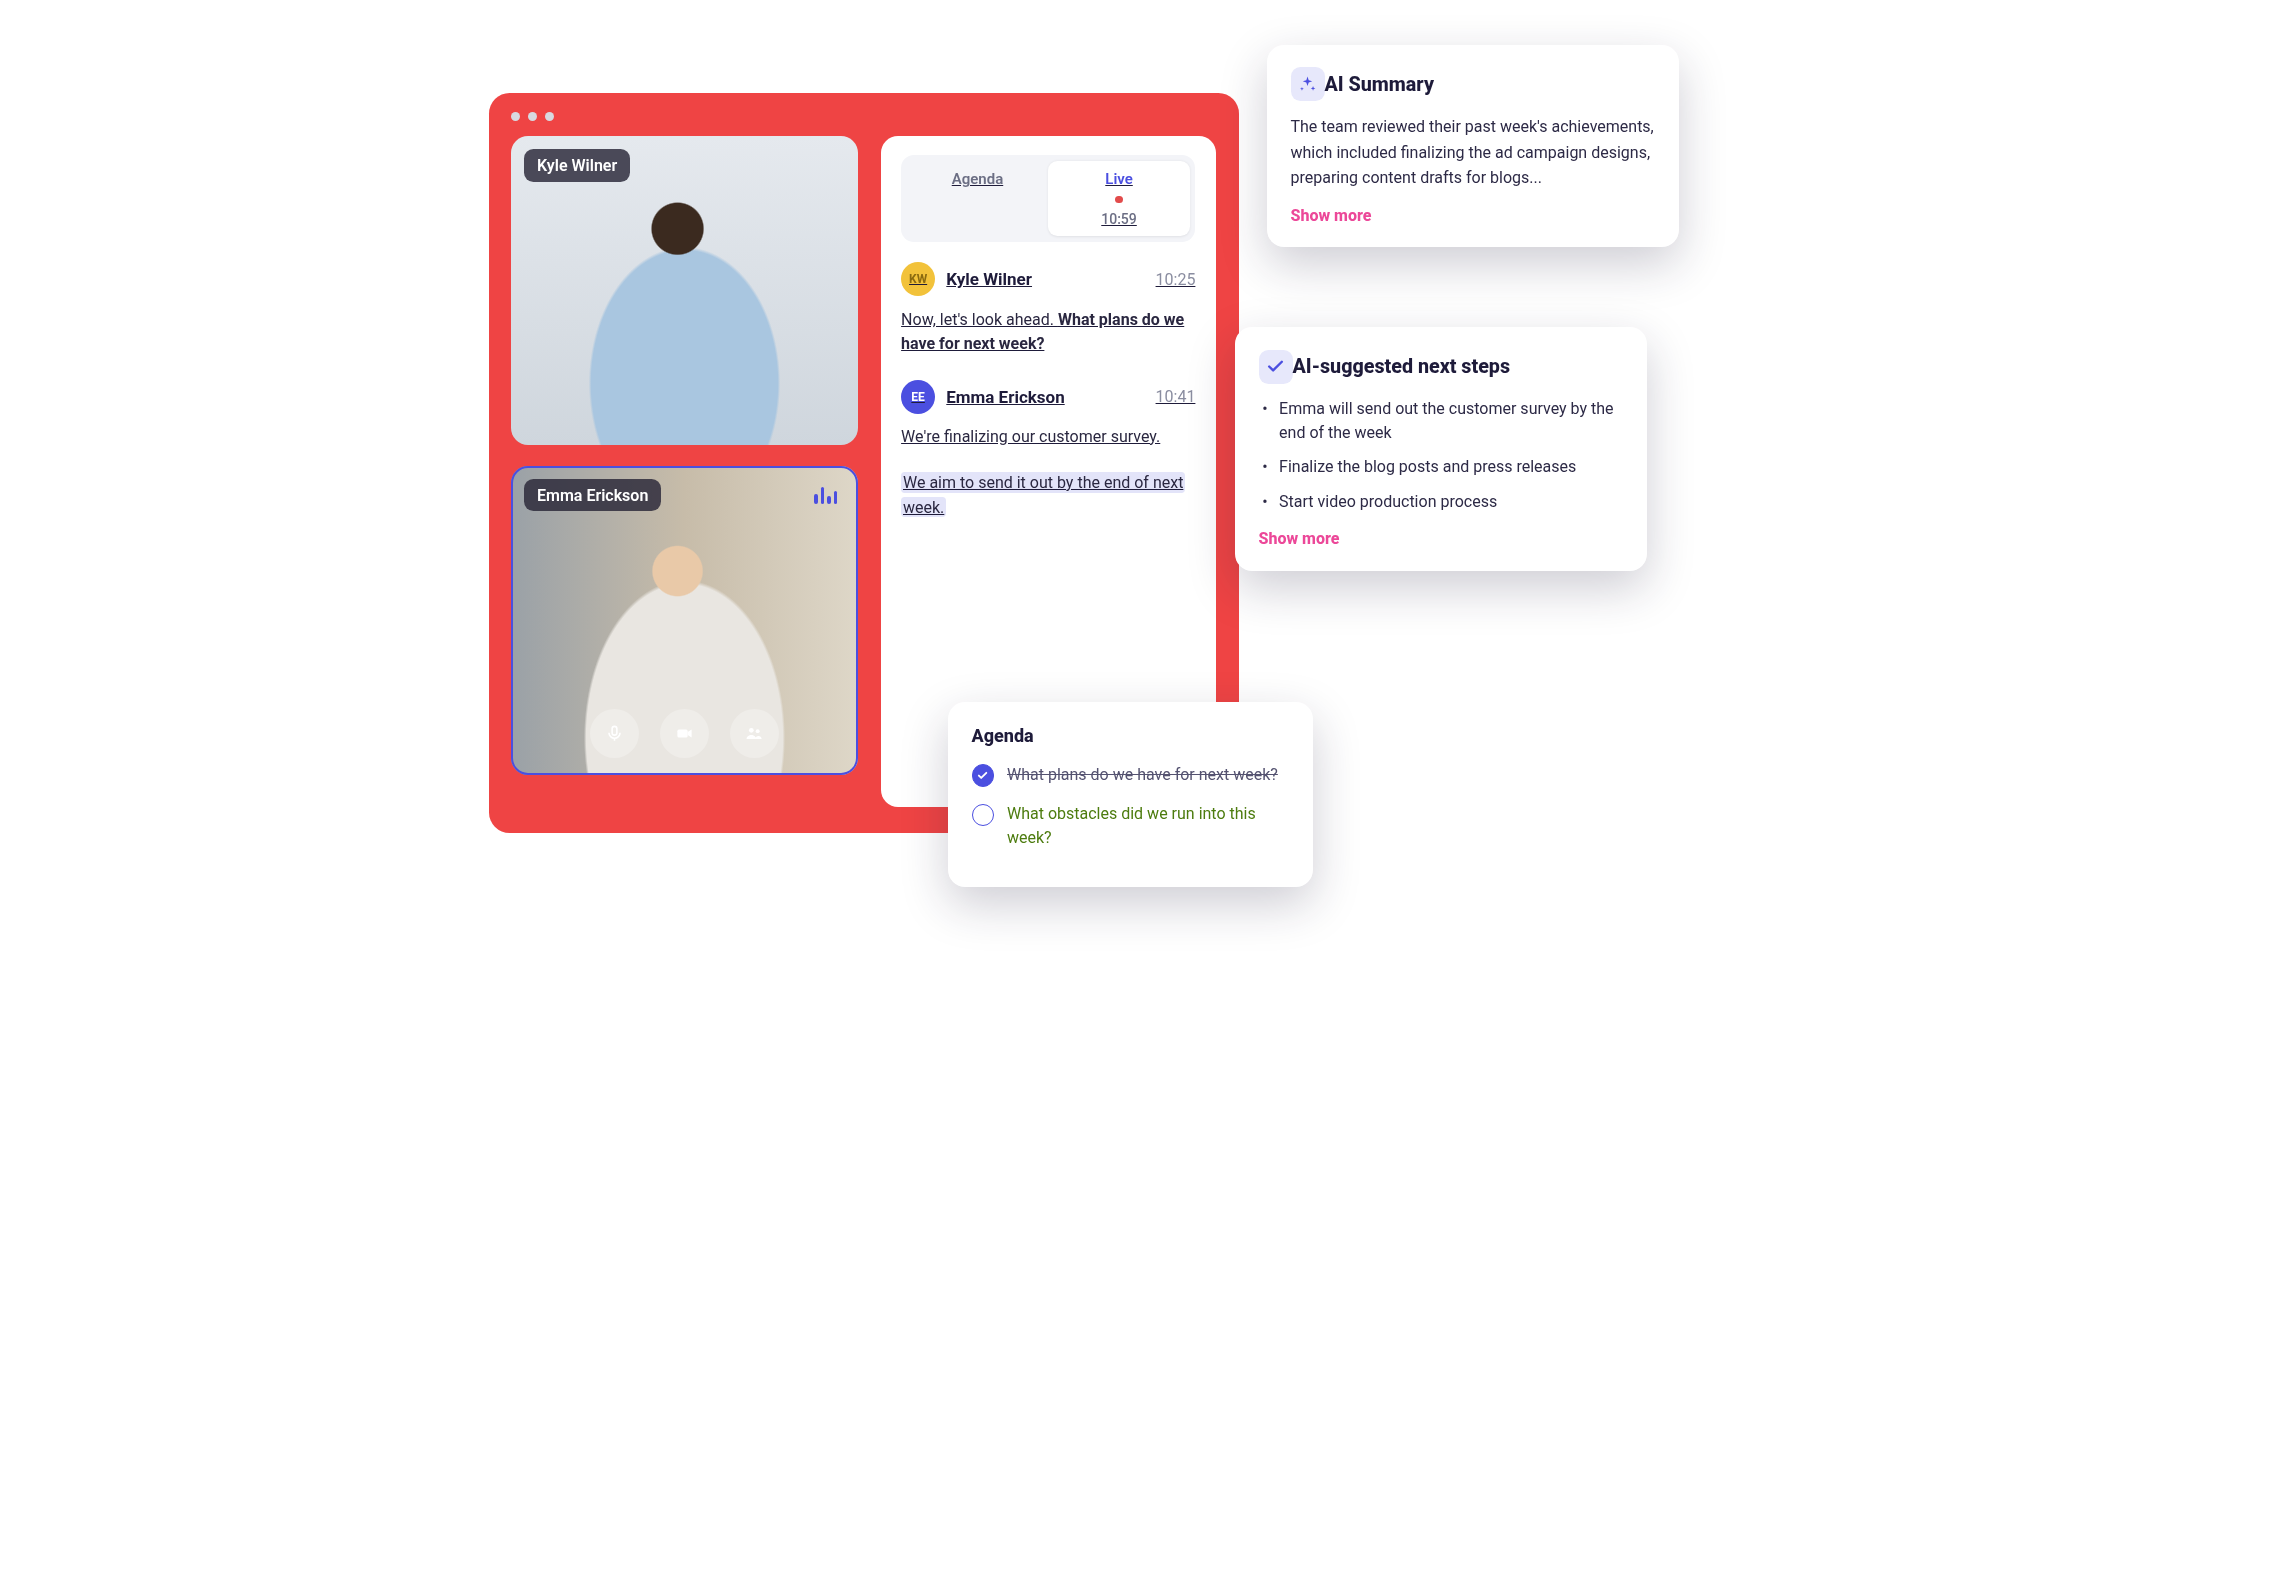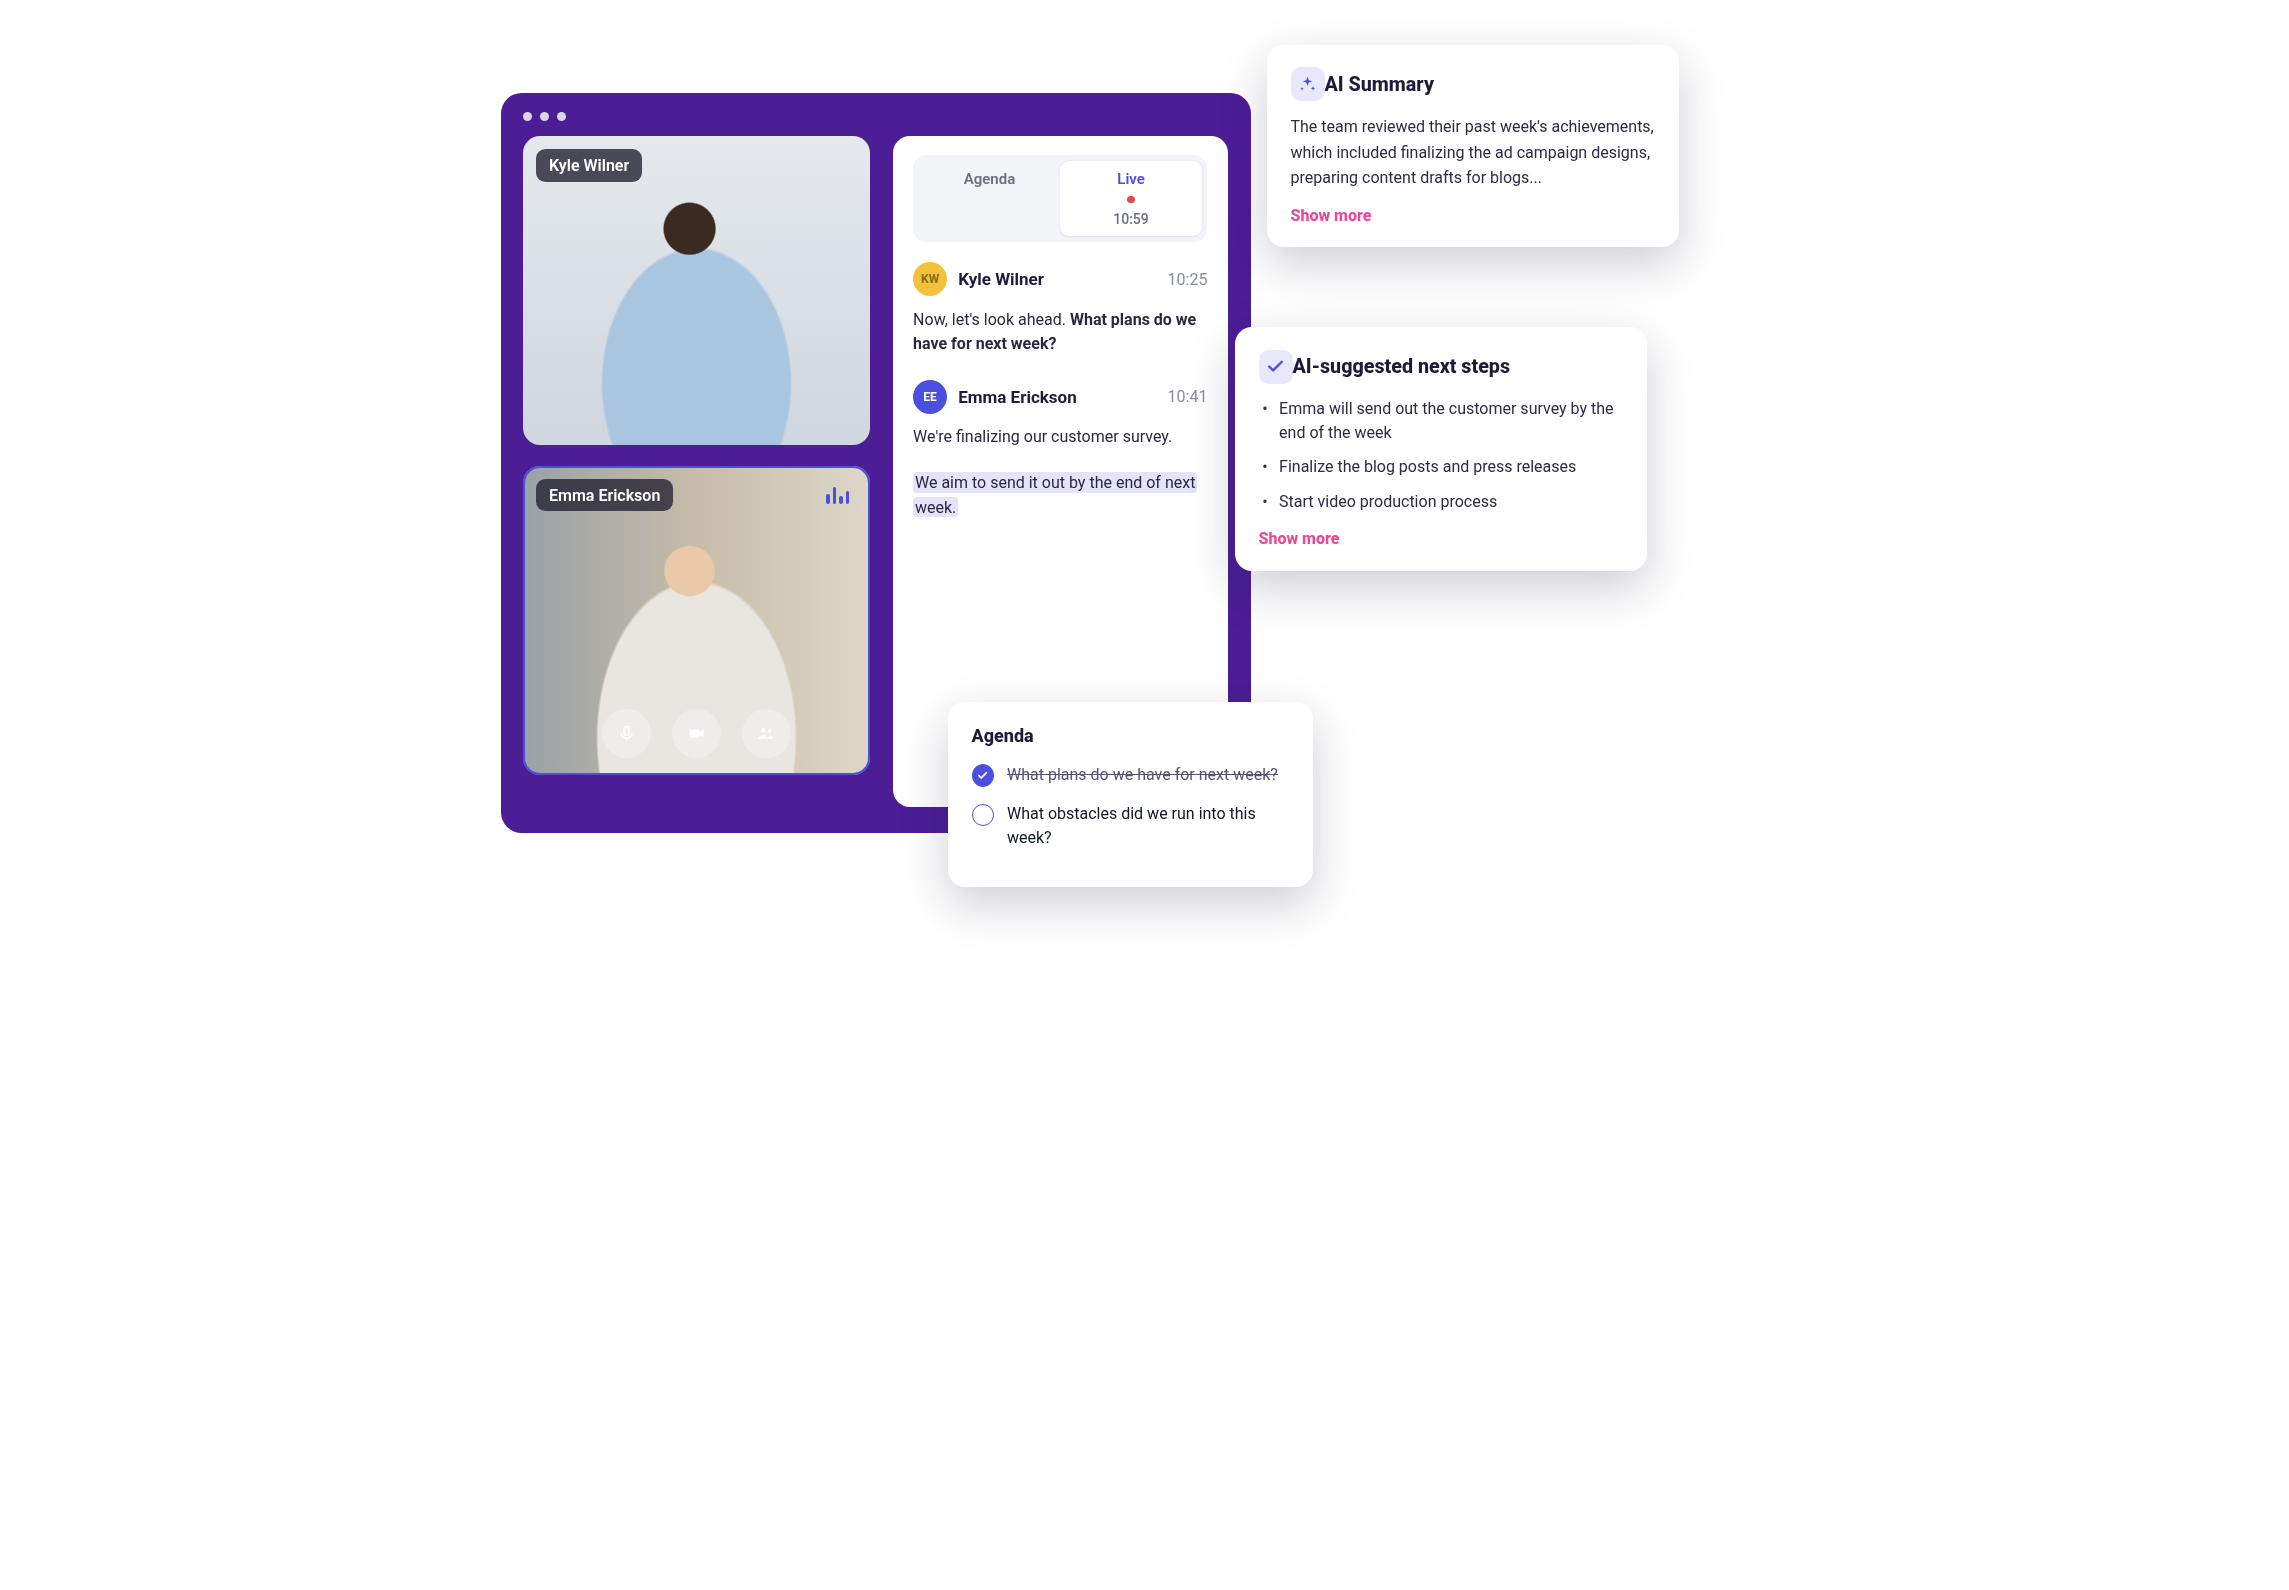--- a/index.html
+++ b/index.html
@@ -12,26 +12,27 @@
   .stage {
     position: relative;
     width: 1312px;
     height: 956px;
     margin: 0 auto;
   }
   
   .app-window {
     position: absolute;
     top: 56px;
-    left: 12px;
+    left: 0;
     width: 750px;
     height: 740px;
-    background: #4c1d95;
+    background: #ef4444;
     border-radius: 20.6px;
     padding: 19px 22.5px 22.5px 22.5px;
+    text-decoration: underline;
   }
   .window-dots {
     display: flex;
     gap: 7.5px;
     margin-bottom: 15px;
   }
   .window-dots span {
     width: 9.4px; height: 9.4px; border-radius: 50%;
     background: #d8d9e0;
   }
@@ -183,21 +184,21 @@
 
   .agenda-title { font-weight:800; font-size:18px; margin-bottom:17px; }
   .agenda-item { display:flex; align-items:flex-start; gap:13px; margin-bottom:15px; font-size:16px; line-height:1.5; }
   .check-circle {
     flex:0 0 22.5px; width:22.5px; height:22.5px; border-radius:50%;
     border:1.9px solid #4b4fe0; display:flex; align-items:center; justify-content:center;
     margin-top:1.9px;
   }
   .check-circle.done { background:#4b4fe0; }
   .agenda-item.done span.txt { text-decoration: line-through; color:#545270; }
-  .agenda-item span.txt { color:#0f172a; }
+  .agenda-item span.txt { color:#4d7c0f; }
 </style>
 </head>
 <body>
 
 <div class="stage">
 
   <div class="app-window">
     <div class="window-dots">
       <span></span>
       <span></span>

